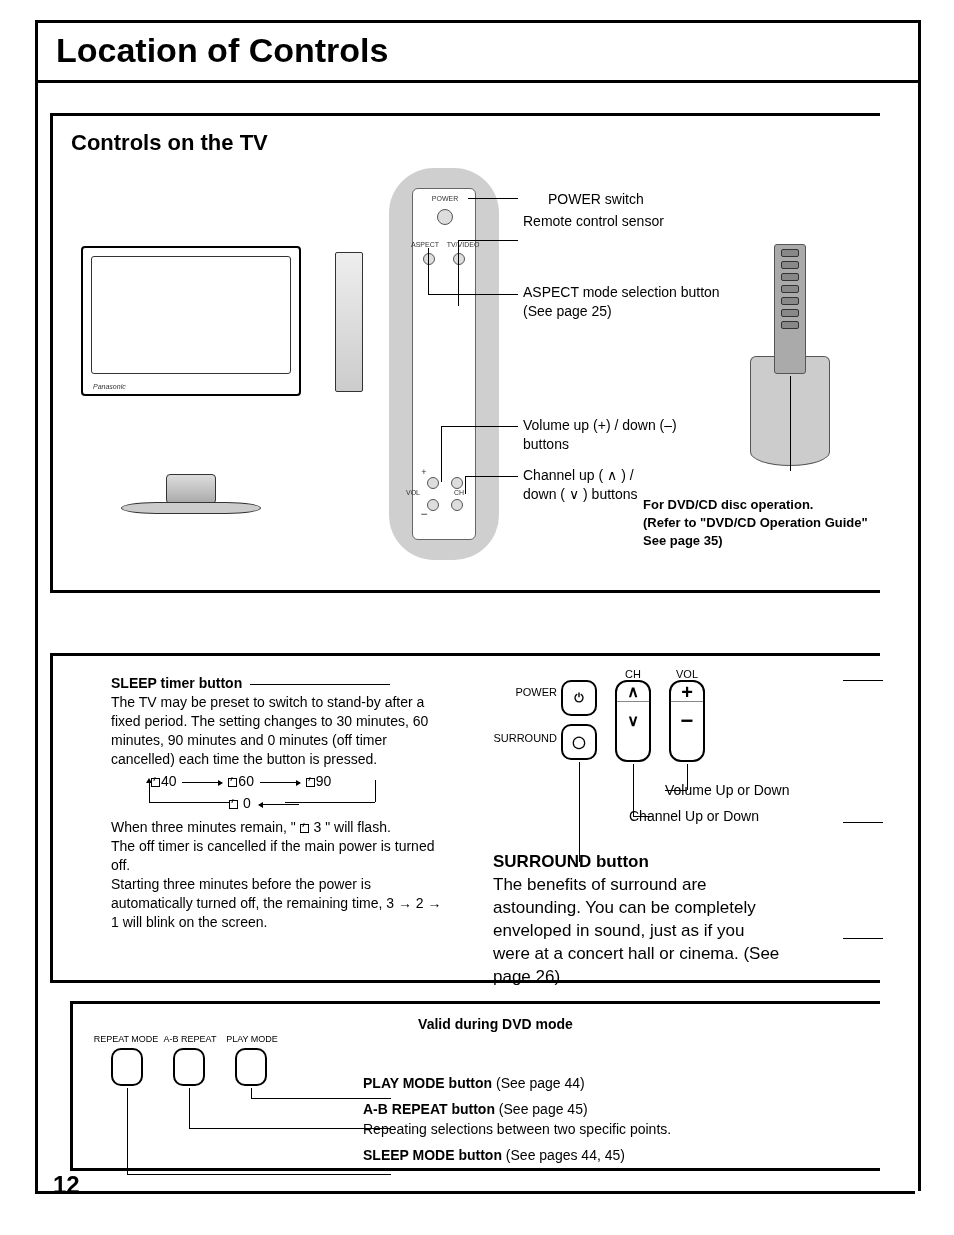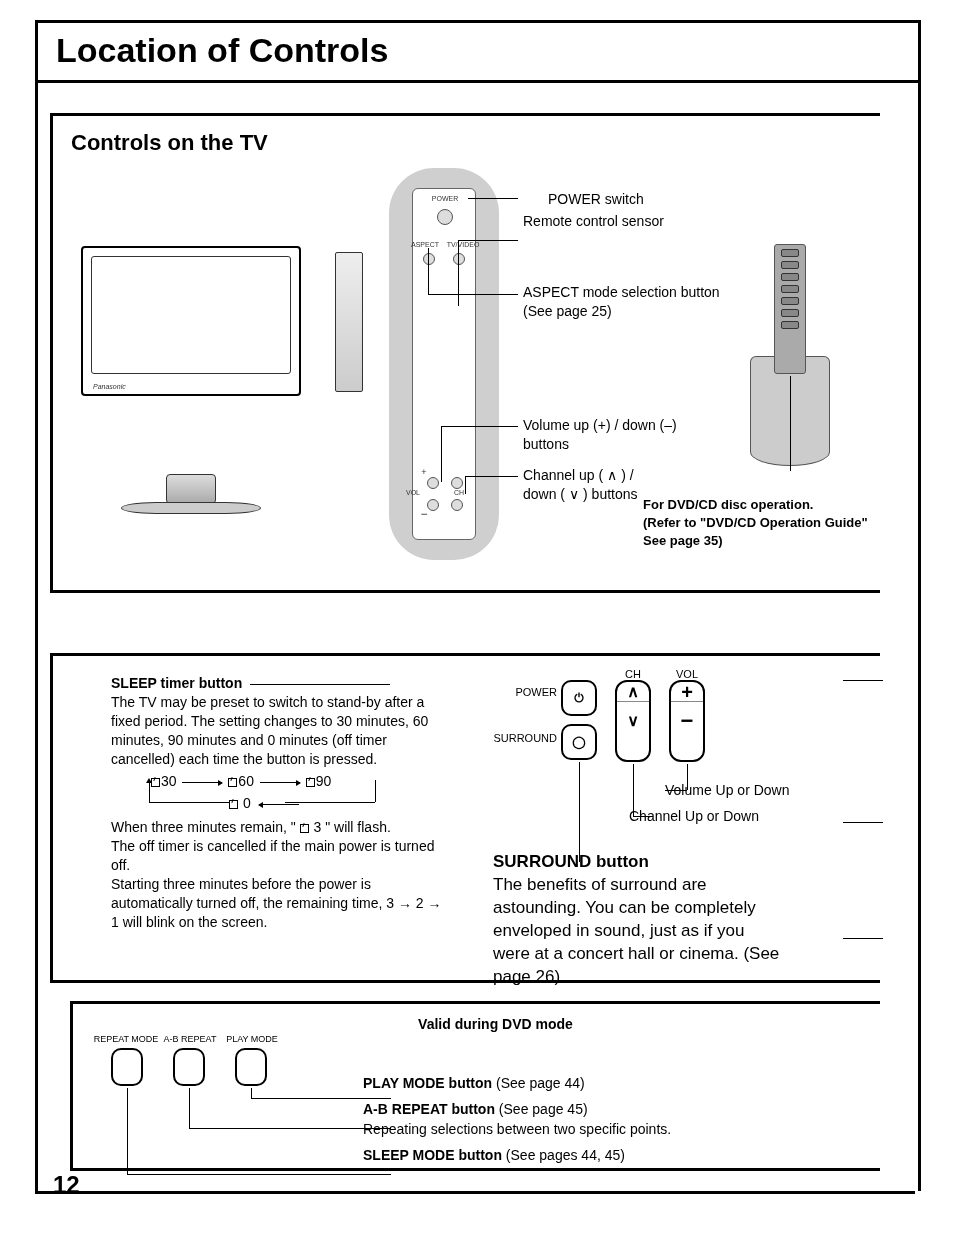--- a/index.html
+++ b/index.html
@@ -446,21 +446,21 @@
 (Refer to "DVD/CD Operation Guide" See page 35)</div>
       </div>
 
       <div class="remote-box">
         <div class="sleep-block">
           <span class="hd">SLEEP timer button</span>
           <span style="display:inline-block;width:140px;border-top:1px solid #000;vertical-align:middle;margin-left:4px;"></span><br>
           <span>The TV may be preset to switch to stand-by after a fixed period. The setting changes to 30 minutes, 60 minutes, 90 minutes and 0 minutes (off timer cancelled) each time the button is pressed.</span>
           <div class="timer-row" style="position:relative;height:42px;">
             <div style="position:absolute;left:0;top:0;">
-              <span class="timer-icon"></span><span>30</span>
+              <span class="timer-icon"></span><span>40</span>
               <span class="timer-arrow"></span>
               <span class="timer-icon"></span><span>60</span>
               <span class="timer-arrow"></span>
               <span class="timer-icon"></span><span>90</span>
             </div>
             <div style="position:absolute;left:78px;top:22px;">
               <span class="timer-icon"></span> <span>0</span>
               <span class="timer-arrow" style="transform:scaleX(-1);margin-left:4px;"></span>
             </div>
 

